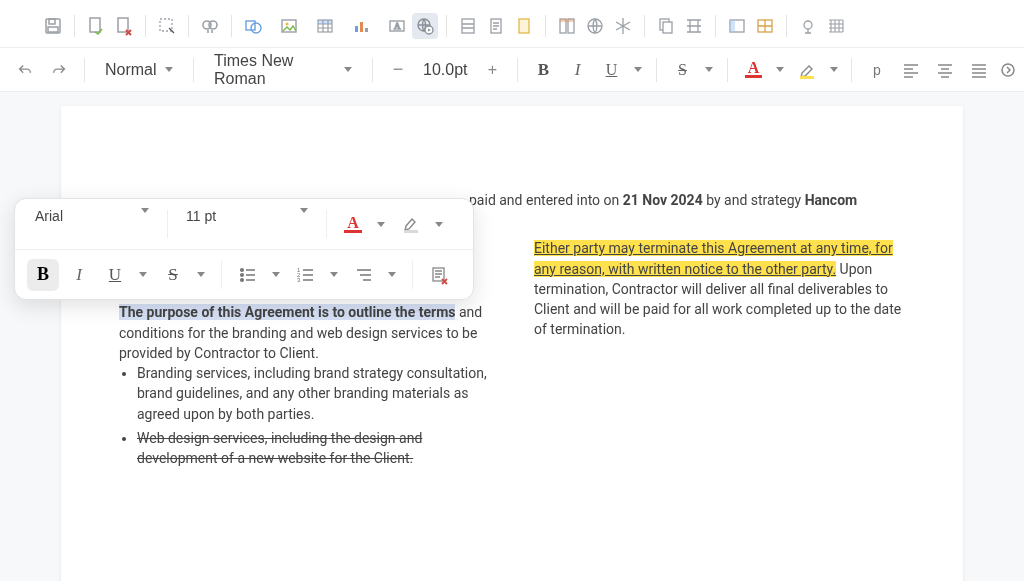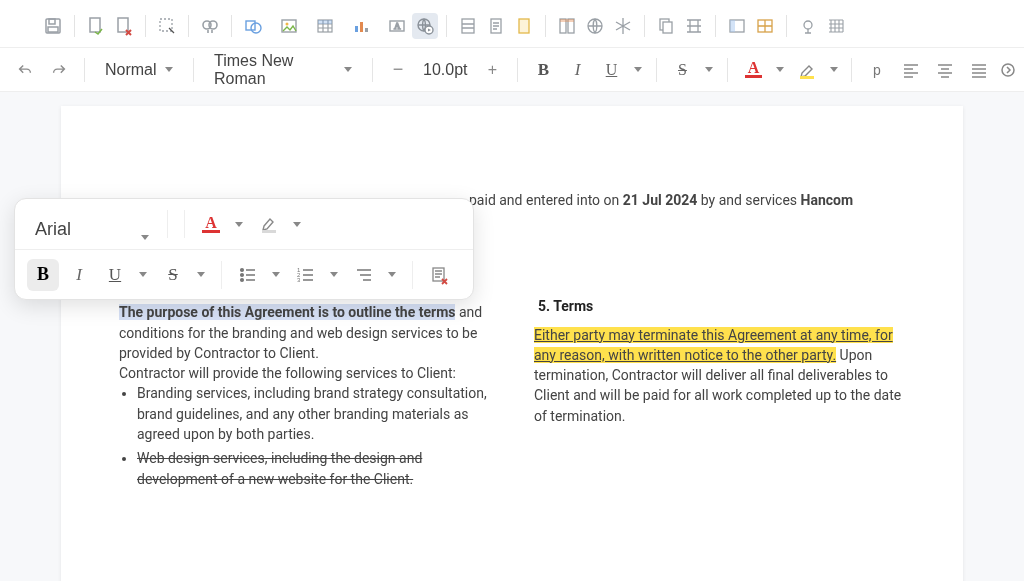--- a/index.html
+++ b/index.html
@@ -21,21 +21,21 @@
   .intro { margin-bottom: 28px; }
   .hsection { font-weight: 700; color: #222; margin: 14px 0 8px 4px; font-size: 14px; }
   .hl-sel { background: #d6e0f5; font-weight: 700; }
   .hl-yellow { background: #ffe14d; text-decoration: underline; }
   .strike { text-decoration: line-through; }
   .bullets { padding-left: 18px; }
   .bullets li { margin-bottom: 4px; list-style: disc; }
   .float-toolbar { position: absolute; left: 14px; top: 198px; width: 460px; background: #fff; border: 1px solid #e3e3e3; border-radius: 12px; box-shadow: 0 6px 22px rgba(0,0,0,.12); z-index: 50; }
   .float-toolbar .row { display: flex; align-items: center; height: 50px; padding: 0 12px; gap: 4px; }
   .float-toolbar .row + .row { border-top: 1px solid #eee; }
-  .ft-dd { height: 32px; padding: 0 8px; display: flex; align-items: flex-end; gap: 18px; color: #444; font-size: 18px; }
+  .ft-dd { height: 32px; padding: 0 8px; display: flex; align-items: flex-start; gap: 18px; color: #444; font-size: 14px; }
   .ft-dd.wide { width: 130px; justify-content: space-between; }
   .ft-dd.mid { width: 138px; justify-content: space-between; }
   .ft-sep { width: 1px; height: 28px; background: #eee; margin: 0 6px; }
   .ft-btn { width: 32px; height: 32px; display: flex; align-items: center; justify-content: center; color: #555; border-radius: 6px; }
   .ft-btn.on { background: #ececec; font-weight: 700; color: #000; }
   .ft-combo { display: flex; align-items: center; gap: 2px; }
   .fc-under { display:inline-block; border-bottom: 3px solid #d33; font-weight:700; font-size:16px; color:#d33; padding:0 3px; line-height:14px; font-family: "Times New Roman", serif; }
   .morewrap { position: absolute; right: 6px; top: 7px; background: #fff; display: flex; align-items: center; gap:4px; padding-left:6px; }
   svg { display: block; }
   .u-text { text-decoration: underline; }
@@ -303,53 +303,55 @@
           <path d="M6 4l3 3-3 3"></path>
         </svg>
       </div>
   </div>
 </div>
 
 <div class="doc-area">
   <div class="page">
 
     <div class="intro" style="padding-left:350px">
-      <span>paid and entered into on </span><b>21 Jul 2024</b><span> by and services </span><b>Hancom</b>
+      <span>paid and entered into on </span><b>21 Nov 2024</b><span> by and strategy </span><b>Hancom</b>
     </div>
 
     <div class="cols">
       <div class="col">
         <p style="margin-top:64px">
           <span class="hl-sel">The purpose of this Agreement is to outline the terms</span>
           <span>and conditions for the branding and web design services to be provided by Contractor to Client.</span>
         </p>
-        <p>Contractor will provide the following services to Client:</p>
         <ul class="bullets">
           <li>Branding services, including brand strategy consultation, brand guidelines, and any other branding materials as agreed upon by both parties.</li>
           <li class="strike">Web design services, including the design and development of a new website for the Client.</li>
         </ul>
       </div>
       <div class="col">
-        <div class="hsection" style="margin-top:58px">5. Terms</div>
         <p>
           <span class="hl-yellow">Either party may terminate this Agreement at any time, for any reason, with written notice to the other party.</span><span> Upon termination, Contractor will deliver all final deliverables to Client and will be paid for all work completed up to the date of termination.</span>
         </p>
       </div>
     </div>
 
   </div>
 </div>
 
 <div class="float-toolbar">
   <div class="row">
     <div class="ft-dd wide">
         <span>Arial</span>
         <span class="chev"></span>
       </div>
     <div class="ft-sep"></div>
+    <div class="ft-dd mid">
+        <span>11 pt</span>
+        <span class="chev"></span>
+      </div>
     <div class="ft-sep"></div>
     <div class="ft-combo">
       <div class="ft-btn">
           <span class="fc-under">A</span>
         </div>
       <div class="ft-btn" style="width:20px">
           <span class="chev"></span>
         </div>
     </div>
     <div class="ft-combo">

